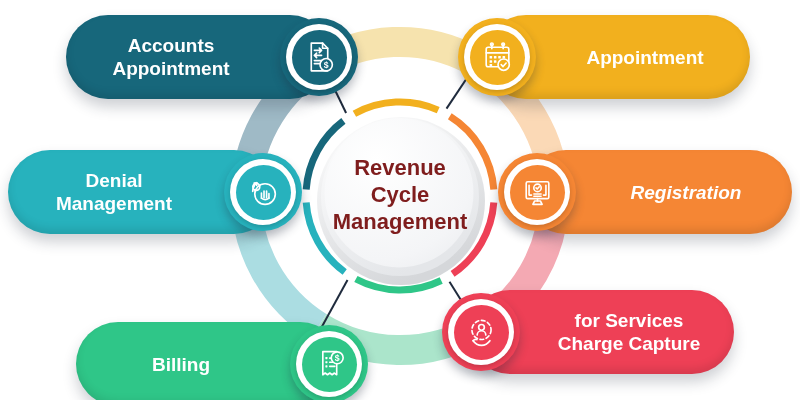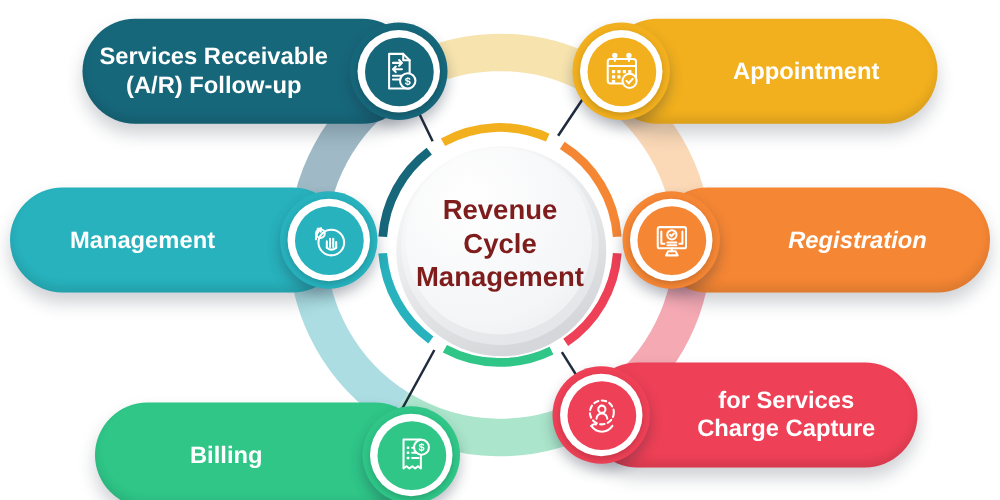--- a/index.html
+++ b/index.html
@@ -128,22 +128,21 @@
   </svg>
 
   <div class="center-title" style="color: #7f1d1d;">
     <span>Revenue</span>
     <span>Cycle</span>
     <span>Management</span>
   </div>
 
   <div class="pill left n0" style="--col: #17677b;">
     <div class="pill-label">
-      <span class="ln">Services Receivable</span>
-      <span class="ln">(A/R) Follow-up</span>
+      <span class="ln">Accounts Appointment</span>
     </div>
     <div class="badge">
         <div class="badge-mid">
           <div class="badge-inner">
       <svg class="icon" viewBox="0 0 36 36">
         <path d="M10 4 h11 l5 5 v22 H10 Z"></path>
         <path d="M21 4 v5 h5"></path>
         <path d="M13 11 h7 M20 11 l-2.2 -2.2 M20 11 l-2.2 2.2"></path>
         <path d="M20 16 h-7 M13 16 l2.2 -2.2 M13 16 l2.2 2.2"></path>
         <path d="M13 21 h7 M13 24 h5"></path>
@@ -179,20 +178,21 @@
         <circle class="coinbg" cx="24" cy="25" r="5.5"></circle>
         <path d="M21.6 25 l1.8 1.8 l3 -3.4"></path>
       </svg>
     </div>
         </div>
       </div>
   </div>
 
   <div class="pill left n2" style="--col: #27b2bd;">
     <div class="pill-label">
+      <span class="ln">Denial</span>
       <span class="ln">Management</span>
     </div>
     <div class="badge">
         <div class="badge-mid">
           <div class="badge-inner">
       <svg class="icon" viewBox="0 0 36 36">
         <circle cx="19.5" cy="19.5" r="10"></circle>
         <path d="M16 23.5 v-5 M18.5 23 v-6.5 M21 23 v-6.5 M23.3 23.5 v-4.5"></path>
         <path d="M16 23.5 q3.7 3 7.3 0"></path>
         <circle cx="11" cy="12.5" r="3.4"></circle>

